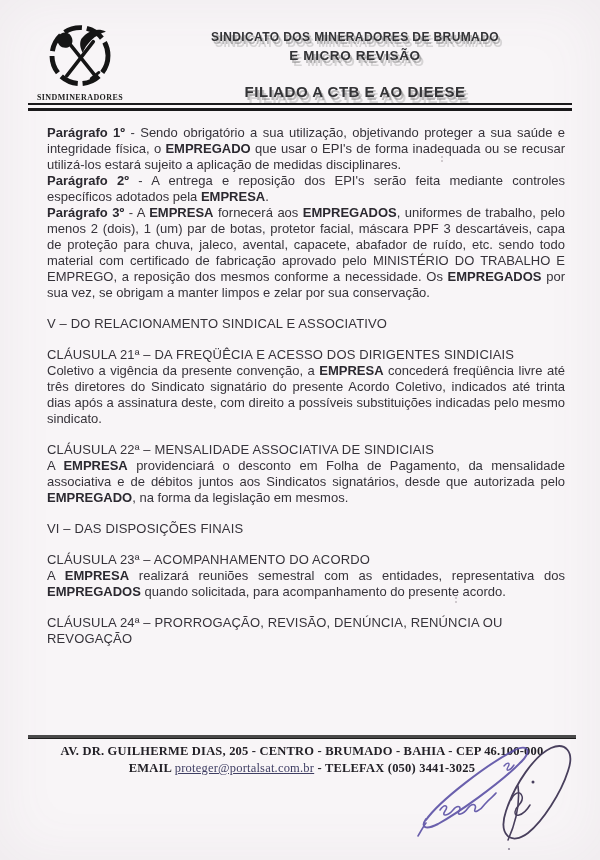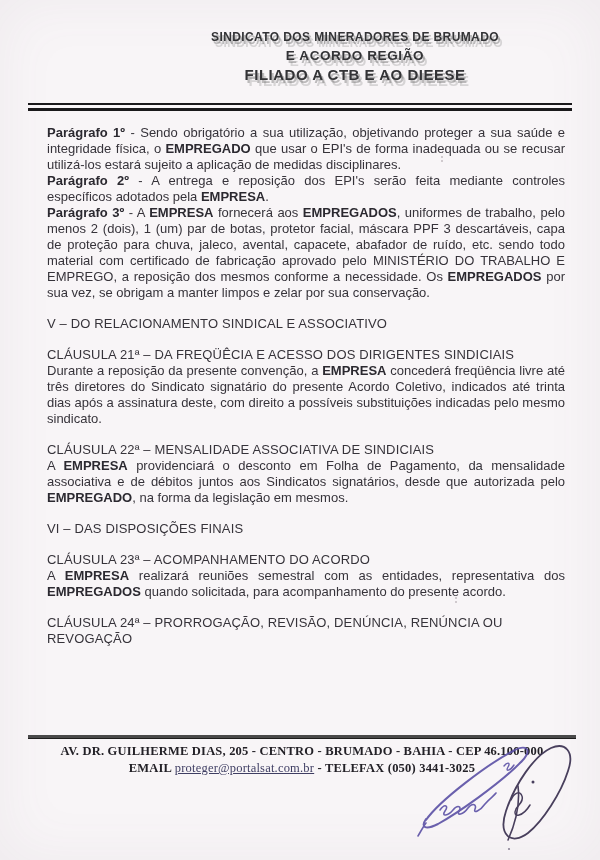--- a/index.html
+++ b/index.html
@@ -20,21 +20,21 @@
   }
   .title-block {
     position:absolute; left:118px; right:8px; top:30px;
     text-align:center; font-weight:bold; color:#333336;
   }
   .title-block > div {
     text-shadow: 2px 3px 0 rgba(105,105,105,0.42), 4px 6px 0 rgba(135,135,135,0.30);
   }
   .t1 { font-size:12px; letter-spacing:0.4px; }
   .t2 { font-size:13.5px; margin-top:4px; letter-spacing:0.6px; }
-  .t3 { font-size:15px; margin-top:3px; letter-spacing:0.5px; }
+  .t3 { font-size:15px; margin-top:20px; letter-spacing:0.5px; }
   .header-rule {
     margin:0 28px; height:3px;
     border-top:2px solid #1a191b; border-bottom:3px solid #1a191b;
   }
 
   
   .doc-body {
     padding:14px 35px 0 47px;
     font-size:13px; line-height:16px; color:#36333a; text-align:justify;
   }
@@ -57,35 +57,55 @@
   
   .speck { position:absolute; width:2px; height:2px; border-radius:50%;
            background:#978c95; opacity:0.55; box-shadow:0 4px 0 #978c95; }
 </style>
 </head>
 <body>
 
 <div class="page">
 
   <header class="letterhead">
+    <div class="logo">
+      <svg width="70" height="70" viewBox="0 0 100 100">
+        <g fill="none" stroke="#151515">
+          <circle cx="50" cy="48" r="40" stroke-width="7" stroke-dasharray="26 7"></circle>
+        </g>
+        <g stroke="#151515" stroke-linecap="round">
+
+          <line x1="35" y1="31" x2="71" y2="76" stroke-width="5"></line>
+
+          <line x1="66" y1="81" x2="77" y2="72" stroke-width="4"></line>
+
+          <line x1="69" y1="28" x2="31" y2="77" stroke-width="5"></line>
+        </g>
+
+        <path d="M24,16 C31,13 38,17 39,25 C40,32 35,37 29,37 C22,37 17,31 18,24 C19,20 21,17 24,16 Z" fill="#151515" transform="rotate(-8 28 26)"></path>
+
+        <path d="M52,24 C62,12 76,8 87,14 C80,16 72,20 66,26 C60,32 56,38 54,44 C50,37 49,30 52,24 Z" fill="#151515"></path>
+      </svg>
+      <div class="logo-label">SINDMINERADORES</div>
+    </div>
     <div class="title-block">
       <div class="t1">SINDICATO DOS MINERADORES DE BRUMADO</div>
-      <div class="t2">E ACORDO REGIÃO</div>
+      <div class="t2">E MICRO REVISÃO</div>
       <div class="t3">FILIADO A CTB E AO DIEESE</div>
     </div>
   </header>
   <div class="header-rule"></div>
 
   <main class="doc-body">
       <p><b>Parágrafo 1º</b><span> - Sendo obrigatório a sua utilização, objetivando proteger a sua saúde e integridade física, o </span><b>EMPREGADO</b><span> que usar o EPI's de forma inadequada ou se recusar utilizá-los estará sujeito a aplicação de medidas disciplinares.</span></p>
       <p><b>Parágrafo 2º</b><span> - A entrega e reposição dos EPI's serão feita mediante controles específicos adotados pela </span><b>EMPRESA</b><span>.</span></p>
       <p><b>Parágrafo 3º</b><span> - A </span><b>EMPRESA</b><span> fornecerá aos </span><b>EMPREGADOS</b><span>, uniformes de trabalho, pelo menos 2 (dois), 1 (um) par de botas, protetor facial, máscara PPF 3 descartáveis, capa de proteção para chuva, jaleco, avental, capacete, abafador de ruído, etc. sendo todo material com certificado de fabricação aprovado pelo MINISTÉRIO DO TRABALHO E EMPREGO, a reposição dos mesmos conforme a necessidade. Os </span><b>EMPREGADOS</b><span> por sua vez, se obrigam a manter limpos e zelar por sua conservação.</span></p>
       <div class="heading">V – DO RELACIONAMENTO SINDICAL E ASSOCIATIVO</div>
       <div class="heading">CLÁUSULA 21ª – DA FREQÜÊCIA E ACESSO DOS DIRIGENTES SINDICIAIS</div>
-      <p><span>Durante a reposição da presente convenção, a </span><b>EMPRESA</b><span> concederá freqüência livre até três diretores do Sindicato signatário do presente Acordo Coletivo, indicados até trinta dias após a assinatura deste, com direito a possíveis substituições indicadas pelo mesmo sindicato.</span></p>
+      <p><span>Coletivo a vigência da presente convenção, a </span><b>EMPRESA</b><span> concederá freqüência livre até três diretores do Sindicato signatário do presente Acordo Coletivo, indicados até trinta dias após a assinatura deste, com direito a possíveis substituições indicadas pelo mesmo sindicato.</span></p>
       <div class="heading">CLÁUSULA 22ª – MENSALIDADE ASSOCIATIVA DE SINDICIAIS</div>
       <p><span>A </span><b>EMPRESA</b><span> providenciará o desconto em Folha de Pagamento, da mensalidade associativa e de débitos juntos aos Sindicatos signatários, desde que autorizada pelo </span><b>EMPREGADO</b><span>, na forma da legislação em mesmos.</span></p>
       <div class="heading">VI – DAS DISPOSIÇÕES FINAIS</div>
       <div class="heading">CLÁUSULA 23ª – ACOMPANHAMENTO DO ACORDO</div>
       <p><span>A </span><b>EMPRESA</b><span> realizará reuniões semestral com as entidades, representativa dos </span><b>EMPREGADOS</b><span> quando solicitada, para acompanhamento do presente acordo.</span></p>
       <div class="heading">CLÁUSULA 24ª – PRORROGAÇÃO, REVISÃO, DENÚNCIA, RENÚNCIA OU REVOGAÇÃO</div>
     </main>
 
   <footer class="footer">
     <div class="footer-rule"></div>

